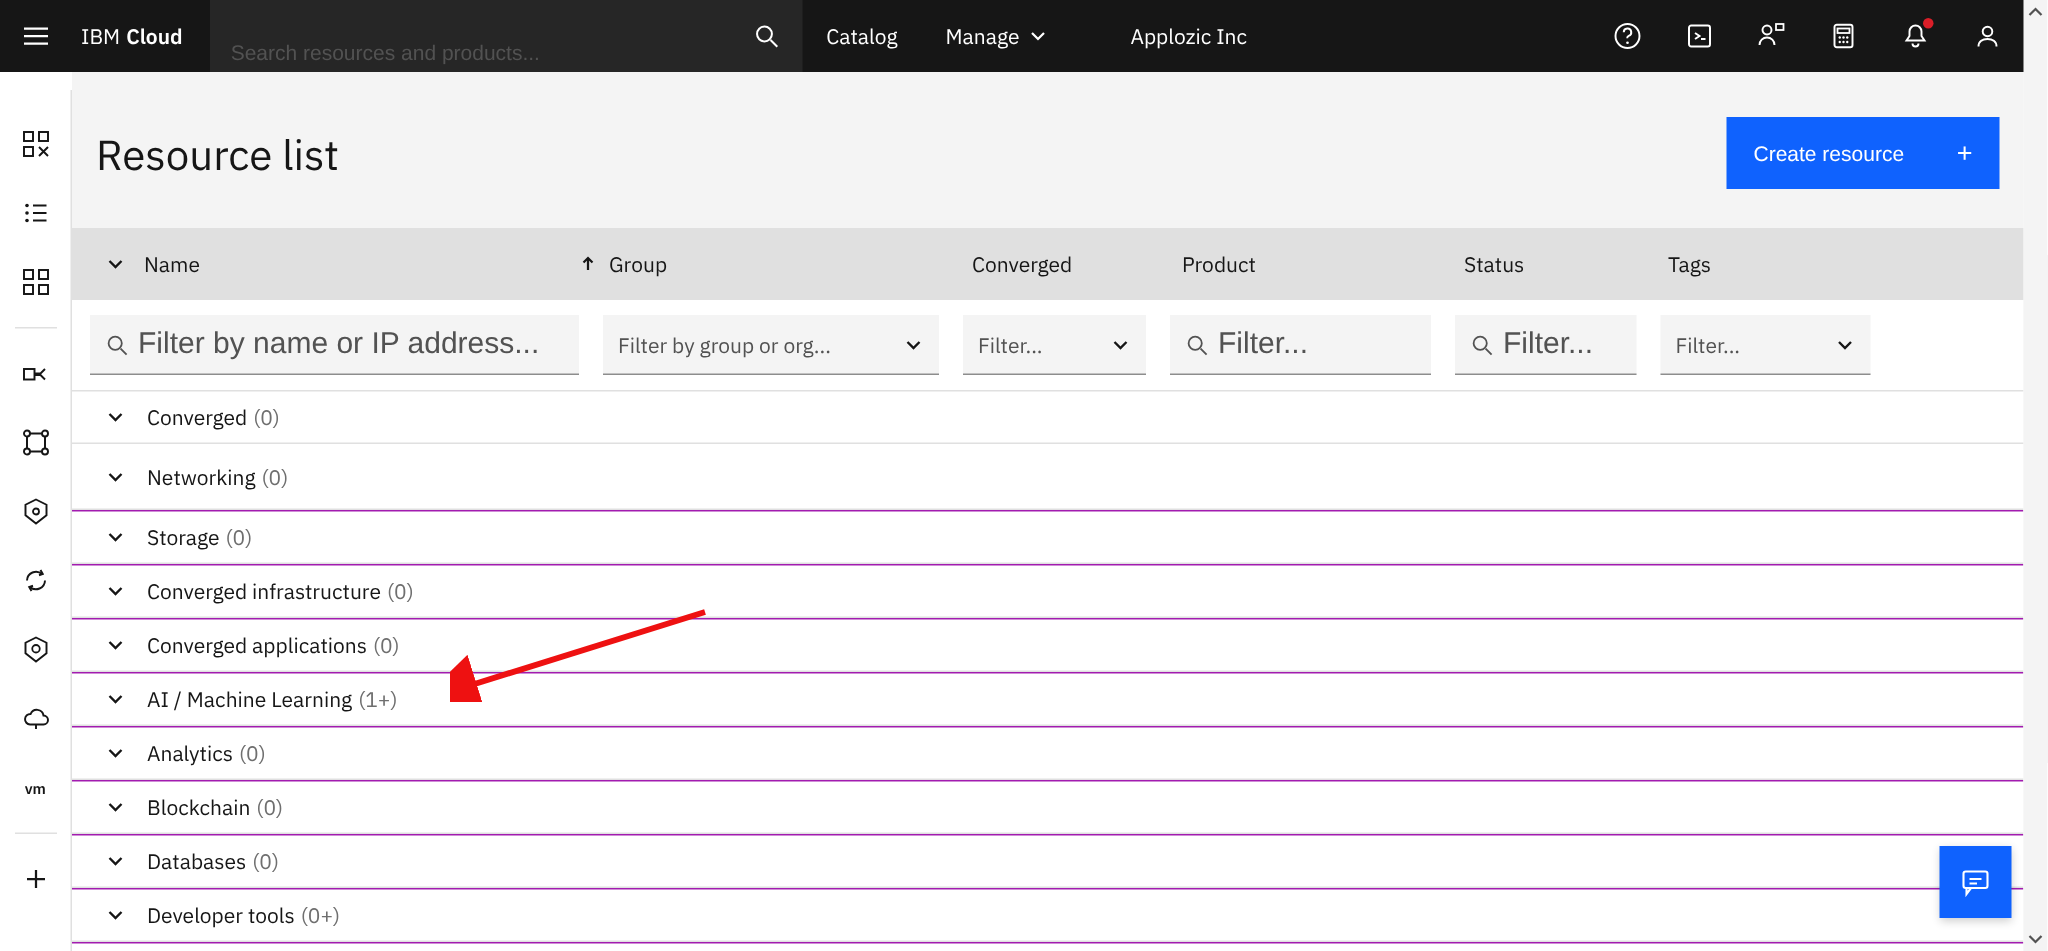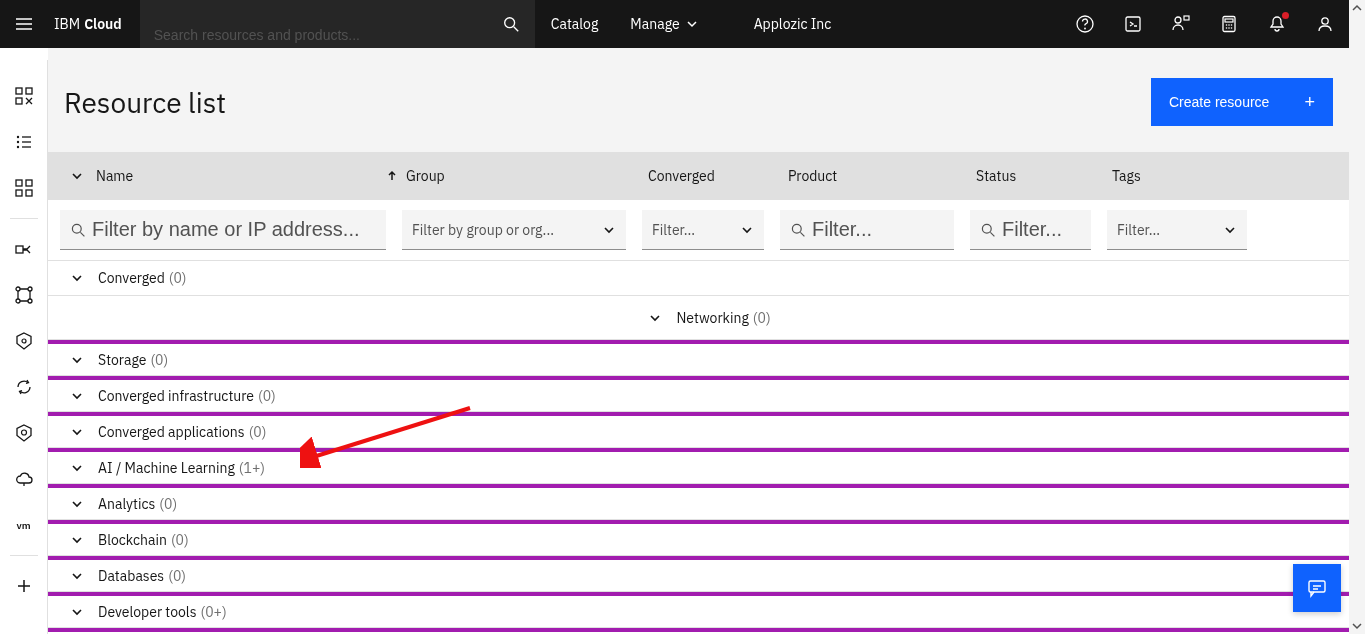--- a/index.html
+++ b/index.html
@@ -65,22 +65,22 @@
   .w-product { width:174px; }
   .w-status  { width:121px; }
   .w-tags    { width:140px; }
 
   
   .rows-area { position:relative; background:#fff; margin-top:0; }
   .rows-area .inner-scroll { overflow-y:scroll; max-height: 382px; }
   .rows-area .inner-scroll::-webkit-scrollbar { width:16px; }
   .rows-area .inner-scroll::-webkit-scrollbar-track { background:#f4f4f4; }
   .rows-area .inner-scroll::-webkit-scrollbar-thumb { background:#c6c6c6; }
-  .cat-row { height:36px; border-bottom:1px solid #e0e0e0; border-top:4px solid #a21caf; display:flex; align-items:center; padding-left:22px; cursor:pointer; font-size:14px; color:#161616; }
-  .cat-row:first-child { border-top:0;justify-content:center; }
+  .cat-row { height:36px; border-bottom:1px solid #e0e0e0; border-top:1px solid #a21caf; display:flex; align-items:center; padding-left:22px; cursor:pointer; font-size:14px; color:#161616; }
+  .cat-row:first-child { border-top:0; }
   .cat-row .chev { margin-right:14px; display:flex; }
   .cat-row .count { color:#6f6f6f; margin-left:4px; }
 
   
   .anno-arrow { position:absolute; pointer-events:none; }
 
   
   .chat-fab { position:absolute; right:24px; bottom:22px; width:48px; height:48px; background:#0f62fe; color:#fff; display:flex; align-items:center; justify-content:center; cursor:pointer;  box-shadow:0 2px 6px rgba(0,0,0,.2); }
 
   svg { display:block; }

